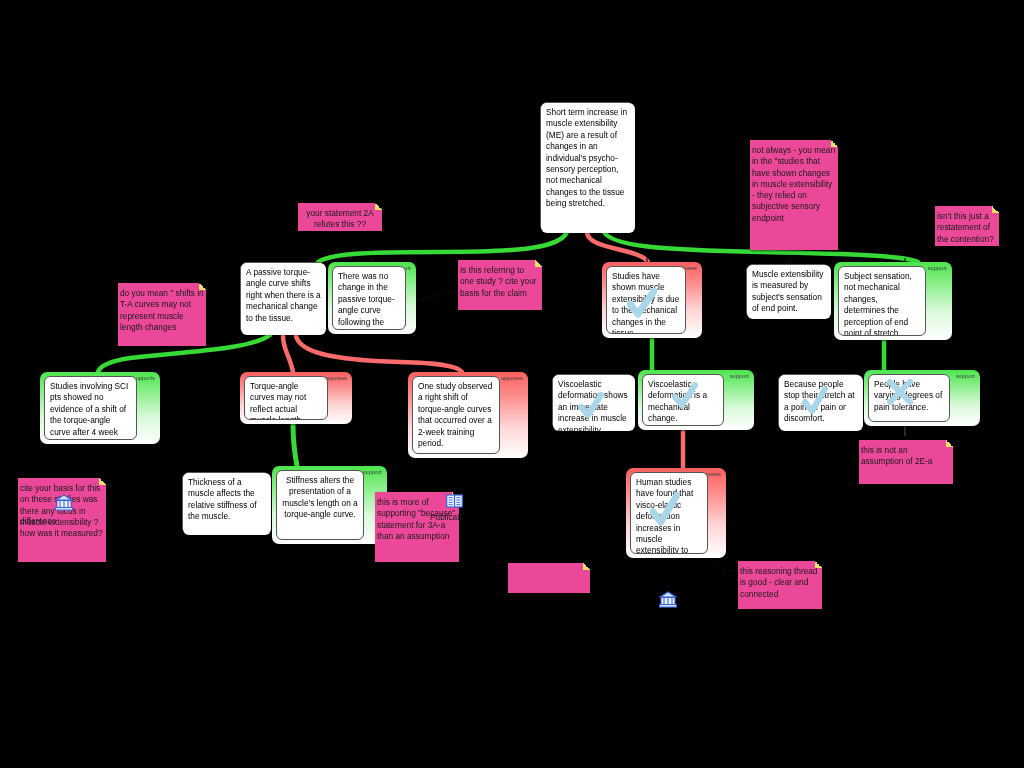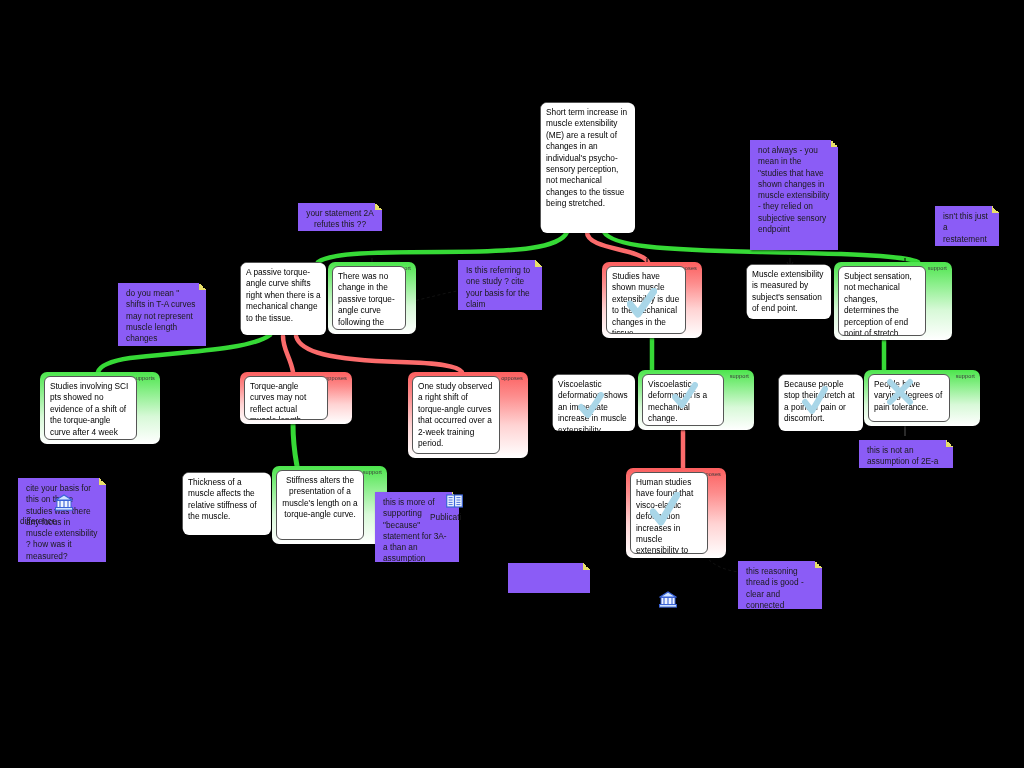--- a/index.html
+++ b/index.html
@@ -16,22 +16,22 @@
   .node.red  {background:linear-gradient(to bottom,#fc5f5f 0%,#fd8d8d 28%,#ffd3d3 62%,#ffffff 100%);}
   .node.plain{background:#ffffff;}
   .node .card{position:absolute;left:4px;top:4px;background:#fff;
         border:1px solid #555;border-radius:6px;box-sizing:border-box;
         padding:4px 5px;color:#000;font-size:8.3px;line-height:11.4px;
         overflow:hidden;}
   .node .badge{position:absolute;top:3px;right:5px;font-size:5.6px;
         color:#3a3a3a;letter-spacing:.1px;}
 
   
-  .note{position:absolute;background:#8b5cf6;color:#1a1a1a;
-        font-size:8.3px;line-height:11.3px;padding:5px 8px;box-sizing:border-box;
+  .note{position:absolute;background:#ec4899;color:#1a1a1a;
+        font-size:8.3px;line-height:11.3px;padding:5px 2px;box-sizing:border-box;
         box-shadow:1px 1px 2px rgba(0,0,0,.55);overflow:hidden;}
   .note .fold{position:absolute;top:0;right:0;width:7px;height:7px;
         background:linear-gradient(225deg,#000 0 50%,#e8e06a 50% 100%);}
 
   
   .tick{position:absolute;pointer-events:none;}
   .tick svg{display:block;}
 
   .pubicon{position:absolute;width:17px;height:14px;}
   .bankicon{position:absolute;width:18px;height:17px;}
@@ -259,21 +259,21 @@
     <svg width="17" height="14" viewBox="0 0 17 14">
       <rect x="0.7" y="1" width="15.6" height="12" fill="#eaf2ff" stroke="#3a63d8" stroke-width="1.2"></rect>
       <path d="M8.5,1 L8.5,13" stroke="#3a63d8" stroke-width="1.2"></path>
       <path d="M2.6,3.6 L6.6,3.6 M2.6,6 L6.6,6 M2.6,8.4 L6.6,8.4 M2.6,10.6 L6.6,10.6
                M10.4,3.6 L14.4,3.6 M10.4,6 L14.4,6 M10.4,8.4 L14.4,8.4 M10.4,10.6 L14.4,10.6" stroke="#3a63d8" stroke-width="0.9"></path>
     </svg>
   </div>
   <div style="position:absolute;left:430px;top:512px;font-size:8.3px;color:#1a1a1a;
               font-family:'Liberation Sans',sans-serif;">Publicati</div>
 
-  <div class="note" style="left:859px;top:440px;width:94px;height:28px;">
+  <div class="note" style="left:859px;top:440px;width:94px;height:44px;">
     <div class="fold"></div>
     <span>this is not an assumption of 2E-a</span>
   </div>
 
   <div class="note" style="left:738px;top:561px;width:84px;height:48px;">
     <div class="fold"></div>
     <span>this reasoning thread is good - clear and connected</span>
   </div>
 
   <div class="note" style="left:508px;top:563px;width:82px;height:30px;">

